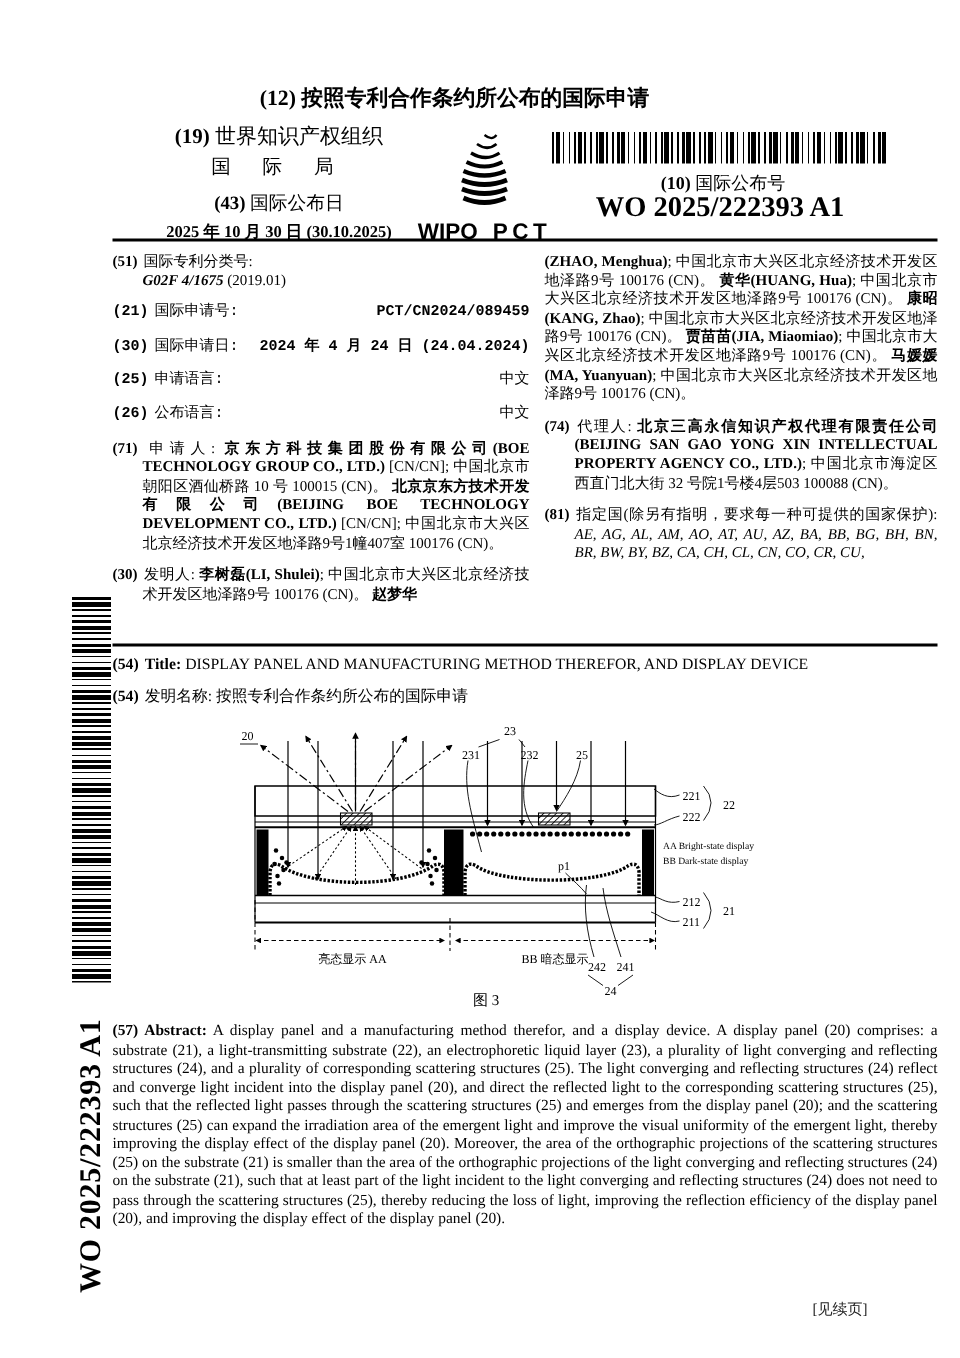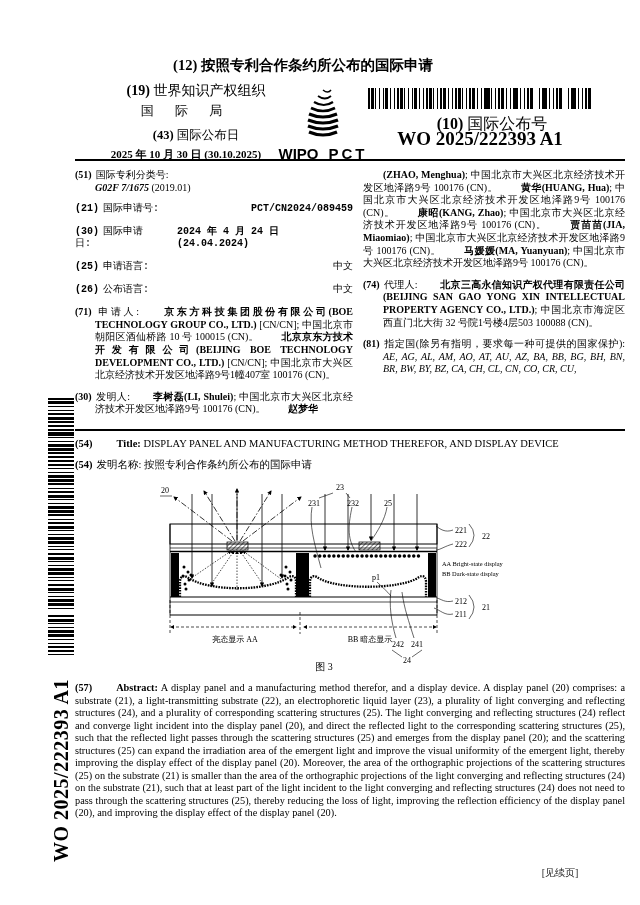--- a/index.html
+++ b/index.html
@@ -1,36 +1,36 @@
 <!DOCTYPE html>
 <html><head>
 <meta charset="utf-8">
 <style>
   html,body{margin:0;padding:0;}
   body{width:640px;height:905px;background:#fff;color:#000;
        font-family:"Liberation Serif", serif;position:relative;overflow:hidden;}
   .abs{position:absolute;}
-  .b{font-weight:bold;margin-left:20px;}
+  .b{font-weight:bold;}
   .bi{font-weight:bold;font-style:italic;}
   .it{font-style:italic;}
   .num{font-weight:bold;margin-right:4px;}
 
   
   .h12{top:56px;left:0;width:606px;text-align:center;font-size:14.5px;font-weight:bold;}
   .h-left{top:82px;left:86px;width:200px;text-align:center;}
   .h-left .l1{font-size:14px;}
   .h-left .l2{font-size:13px;letter-spacing:9px;margin-top:2px;}
   .h-left .l3{font-size:12.5px;margin-top:7px;}
   .h-left .l4{font-size:11px;font-weight:bold;margin-top:3px;}
   .logo{top:84px;left:280px;width:86px;text-align:center;}
   .logo-word{font-family:"Liberation Sans",sans-serif;font-weight:bold;font-size:15px;margin-top:1px;display:flex;align-items:center;justify-content:center;gap:5px;}
   .logo-word .sep{display:inline-block;width:1.5px;height:13px;background:#999;}
   .h-barcode{top:88px;left:368px;width:224px;height:21px;
     background:repeating-linear-gradient(90deg,#000 0 1.5px,#fff 1.5px 2.5px,#000 2.5px 5.5px,#fff 5.5px 7px,#000 7px 8px,#fff 8px 11px,#000 11px 12px,#fff 12px 14.5px);}
-  .h10{top:114px;left:368px;width:228px;text-align:center;font-size:16px;}
+  .h10{top:114px;left:368px;width:228px;text-align:center;font-size:12px;}
   .hpub{top:128px;left:360px;width:240px;text-align:center;font-size:19px;font-weight:bold;}
 
   .rule{left:75px;width:550px;border-top:2px solid #000;height:0;}
   .rule1{top:159px;} .rule2{top:429px;}
 
   
   .side-barcode{left:48px;top:398px;width:26px;height:257px;
     background:repeating-linear-gradient(180deg,#000 0 2px,#fff 2px 3.5px,#000 3.5px 6.5px,#fff 6.5px 8px,#000 8px 9px,#fff 9px 12px,#000 12px 13px,#fff 13px 15.5px);}
   .side-pubno{left:-58px;top:759px;width:238px;text-align:center;transform:rotate(-90deg);
     font-size:20px;font-weight:bold;letter-spacing:0.5px;white-space:nowrap;}
@@ -93,21 +93,21 @@
 <div class="abs h-barcode"></div>
 <div class="abs h10"><span class="b">(10)</span> <span>国际公布号</span></div>
 <div class="abs hpub">WO 2025/222393 A1</div>
 
 <div class="abs rule rule1"></div>
 
 <div class="abs cols">
   <div class="col-l">
     <div class="fld">
       <span class="num">(51)</span><span>国际专利分类号:</span><br>
-      <span class="bi">G02F 7/1675</span><span> (2019.01)</span>
+      <span class="bi">G02F 4/1675</span><span> (2019.01)</span>
     </div>
     <div class="kv">
       <span class="k"><span class="num">(21)</span><span>国际申请号:</span></span>
       <span class="v b">PCT/CN2024/089459</span>
     </div>
     <div class="kv">
       <span class="k"><span class="num">(30)</span><span>国际申请日:</span></span>
       <span class="v b">2024 年 4 月 24 日 (24.04.2024)</span>
     </div>
     <div class="kv">

